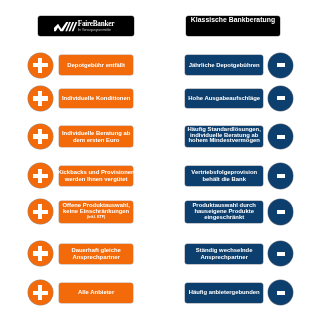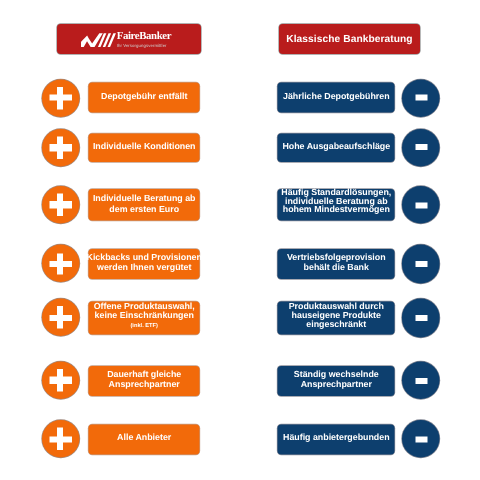--- a/index.html
+++ b/index.html
@@ -1,21 +1,21 @@
 <!DOCTYPE html>
 <html><head>
 <meta charset="utf-8">
 <title>Vergleich</title>
 <style>
   html,body{margin:0;padding:0;}
   body{width:320px;height:320px;background:#ffffff;overflow:hidden;
        font-family:"Liberation Sans",sans-serif;-webkit-font-smoothing:antialiased;}
   .stage{position:relative;width:320px;height:320px;}
-  .hdr{position:absolute;height:19.8px;border-radius:2.5px;background:#b91c1c;box-shadow:0 0 0 .45px rgba(25,25,25,.45);
-       display:flex;align-items:center;justify-content:center;}
+  .hdr{position:absolute;height:19.8px;border-radius:2.5px;background:#000000;box-shadow:0 0 0 .45px rgba(25,25,25,.45);
+       display:flex;justify-content:center;}
   .hdr-left{left:38px;top:16.3px;width:95.5px;justify-content:flex-start;padding-left:16.2px;box-sizing:border-box;}
   .hdr-right{left:185.7px;top:16.3px;width:94.6px;}
   .hdr-right span{color:#ffffff;font-size:6.8px;font-weight:bold;letter-spacing:.05px;}
   .logo{display:flex;align-items:center;gap:1.6px;}
   .logo-mark{width:23.4px;height:9.52px;flex:0 0 auto;margin-right:-1.4px;position:relative;top:0.6px;}
   .logo-txt{display:flex;flex-direction:column;line-height:1;}
   .logo-name{font-family:"Liberation Serif",serif;font-weight:bold;font-size:7.2px;color:#fff;letter-spacing:-.24px;}
   .logo-tag{font-size:2.9px;color:#cfcfcf;letter-spacing:.04px;margin-top:1.1px;white-space:nowrap;}
   .box{position:absolute;border-radius:2.5px;display:flex;align-items:center;
        justify-content:center;text-align:center;color:#fff;font-weight:bold;

